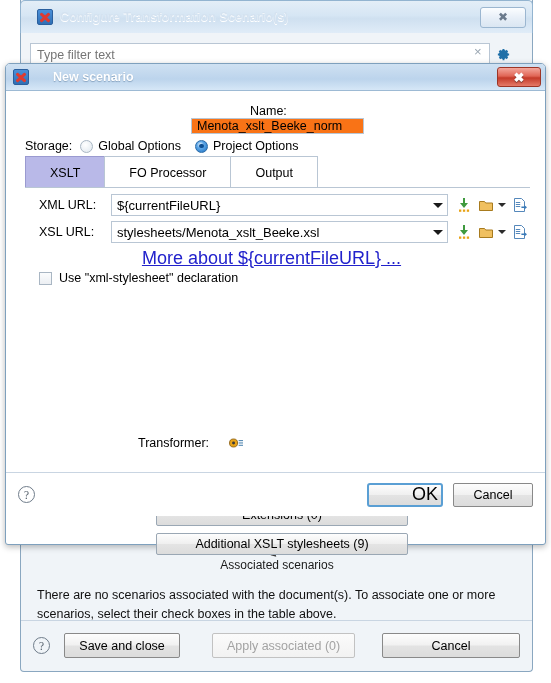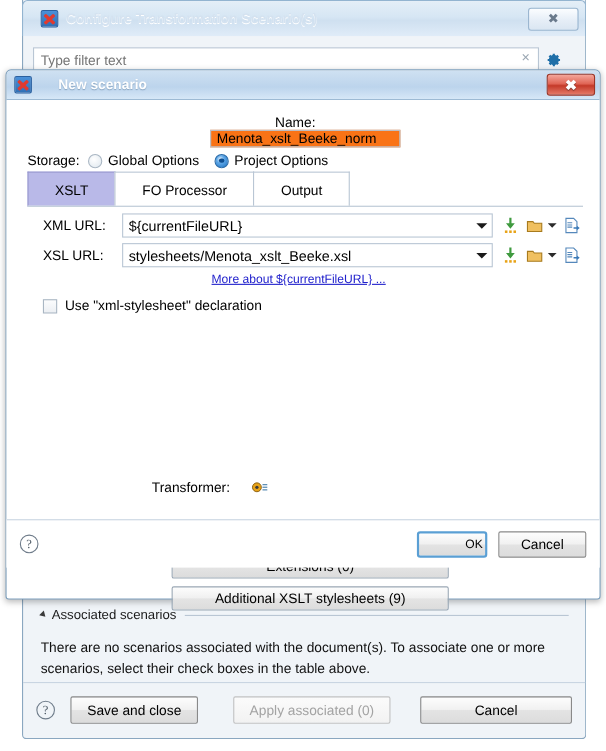--- a/index.html
+++ b/index.html
@@ -131,20 +131,21 @@
     position: absolute;
     left: 37px;
     top: 552px;
     width: 480px;
   }
   #assoc-header {
     display: flex;
     align-items: center;
     font-size: 12px;
     color: #1a1a1a;
+    flex-direction: column;
   }
   .tri-icon {
     width: 0; height: 0;
     border-left: 5px solid #3b3b3b;
     border-top: 3.5px solid transparent;
     border-bottom: 3.5px solid transparent;
     margin-right: 5px;
     transform: rotate(45deg);
   }
   #assoc-header .line {
@@ -418,21 +419,21 @@
     margin-left: -2px;
   }
 
   
   #more-link {
     position: absolute;
     top: 157px;
     left: 0;
     width: 541px;
     text-align: center;
-    font-size: 11px;
+    font-size: 18px;
     color: #2222cc;
     text-decoration: underline;
     padding-right: 10px;
     box-sizing: border-box;
   }
 
   
   #xmlss-row {
     position: absolute;
     left: 33px;
@@ -510,26 +511,26 @@
     height: 44px;
     border-top: 1px solid #c9d5e2;
     display: flex;
     align-items: center;
     padding: 0 12px;
     box-sizing: border-box;
     background: #ffffff;
   }
   #btn-ok {
     margin-left: auto;
-    width: 64px; height: 24px;
+    width: 76px; height: 24px;
     border: 2px solid #5a9fd4;
     border-radius: 3px;
     background: linear-gradient(to bottom, #fdfdfd 0%, #f0f0f0 48%, #e3e3e3 52%, #dcdcdc 100%);
     display: flex; align-items: center; justify-content: center;
-    font-size: 11px;
+    font-size: 18px;
     box-sizing: border-box;
     padding-left: 40px;
   }
   #btn-cancel {
     margin-left: 10px;
     width: 80px; height: 24px;
   }
 </style>
 </head>
 <body>

